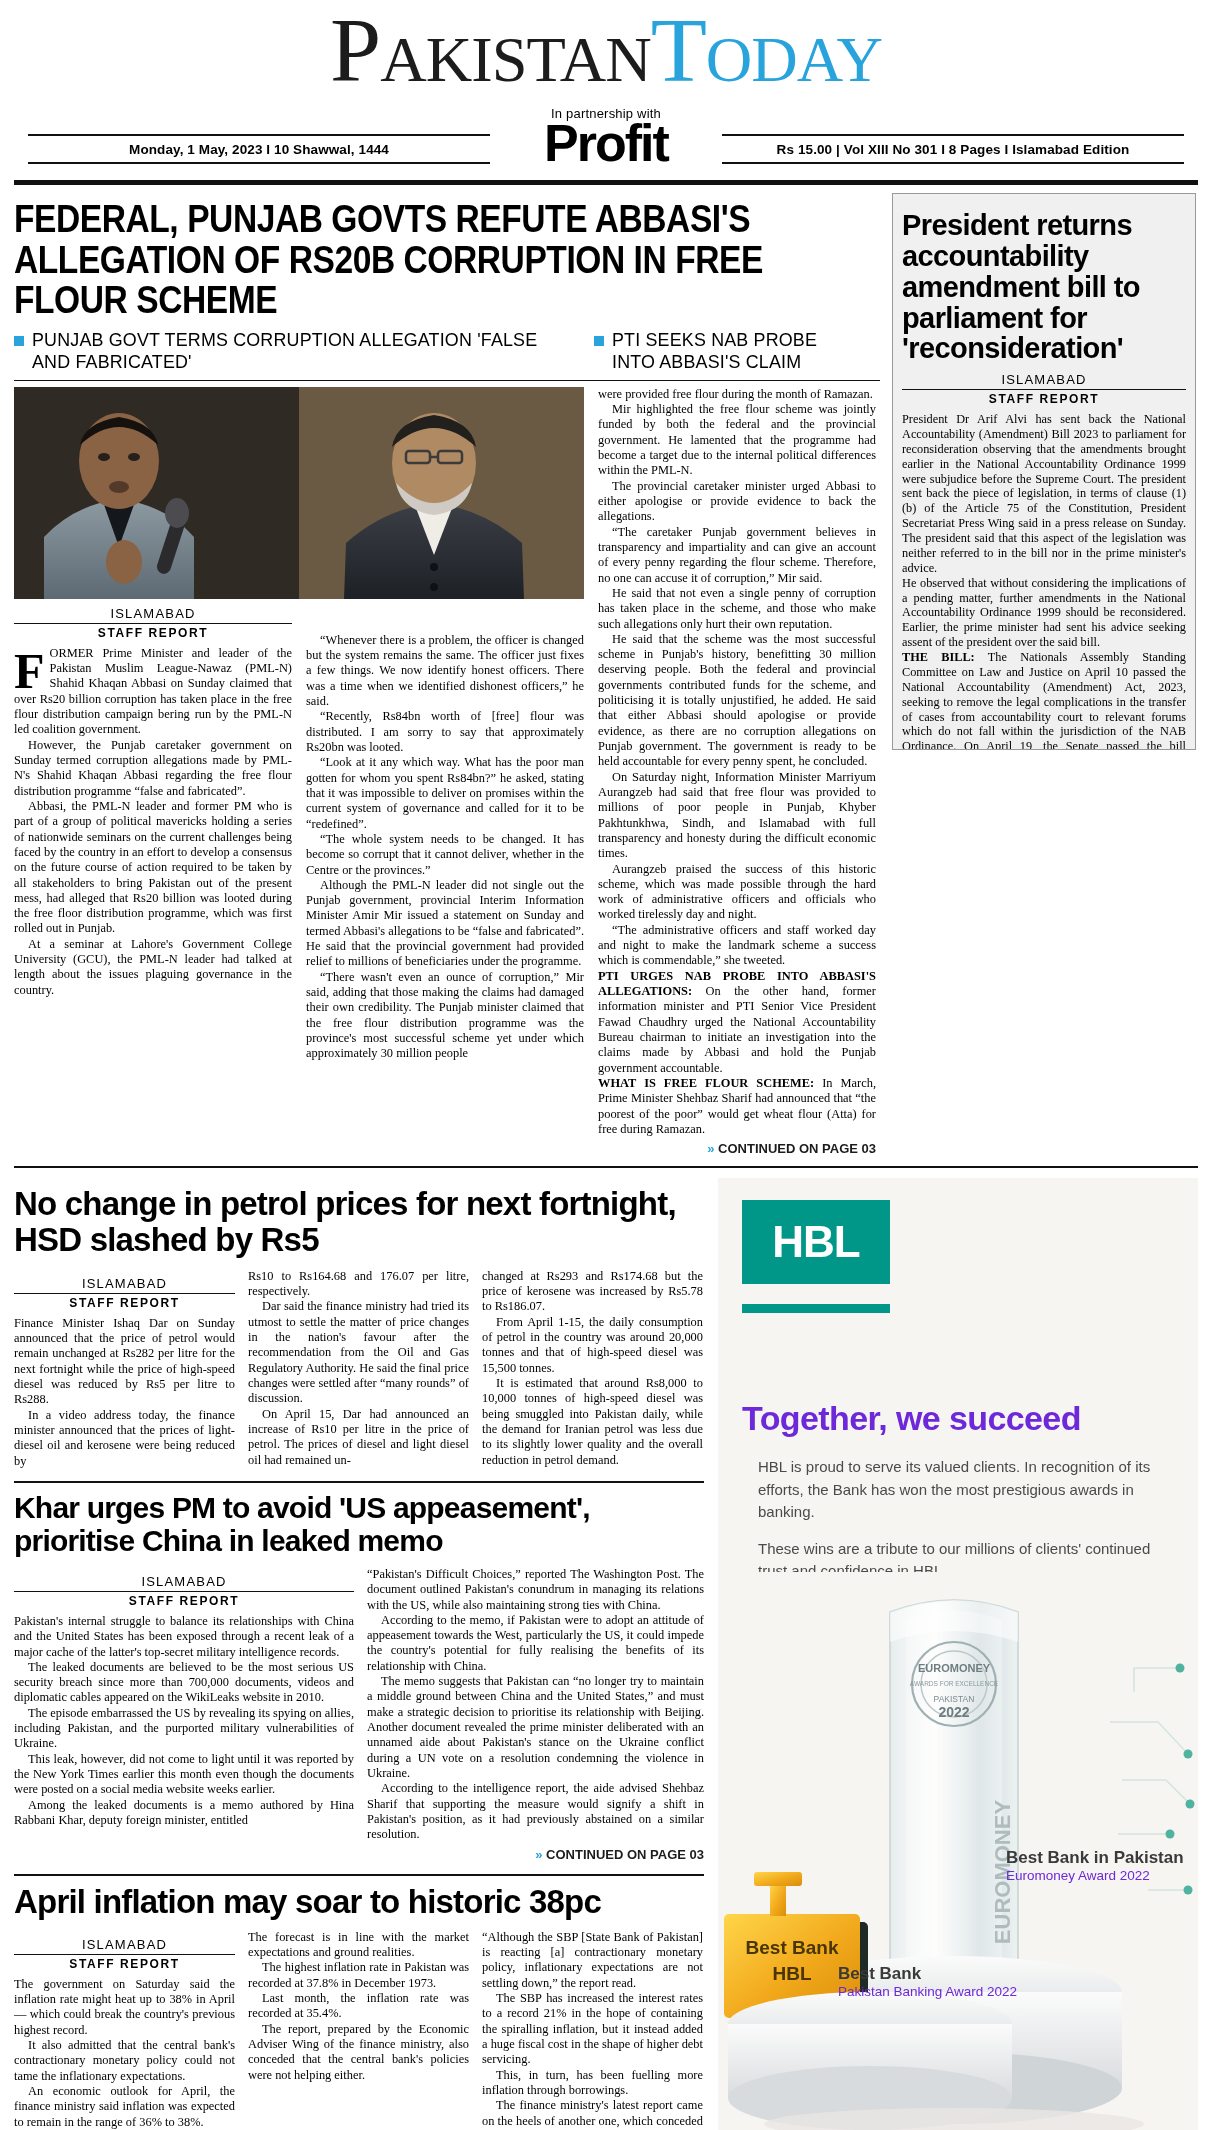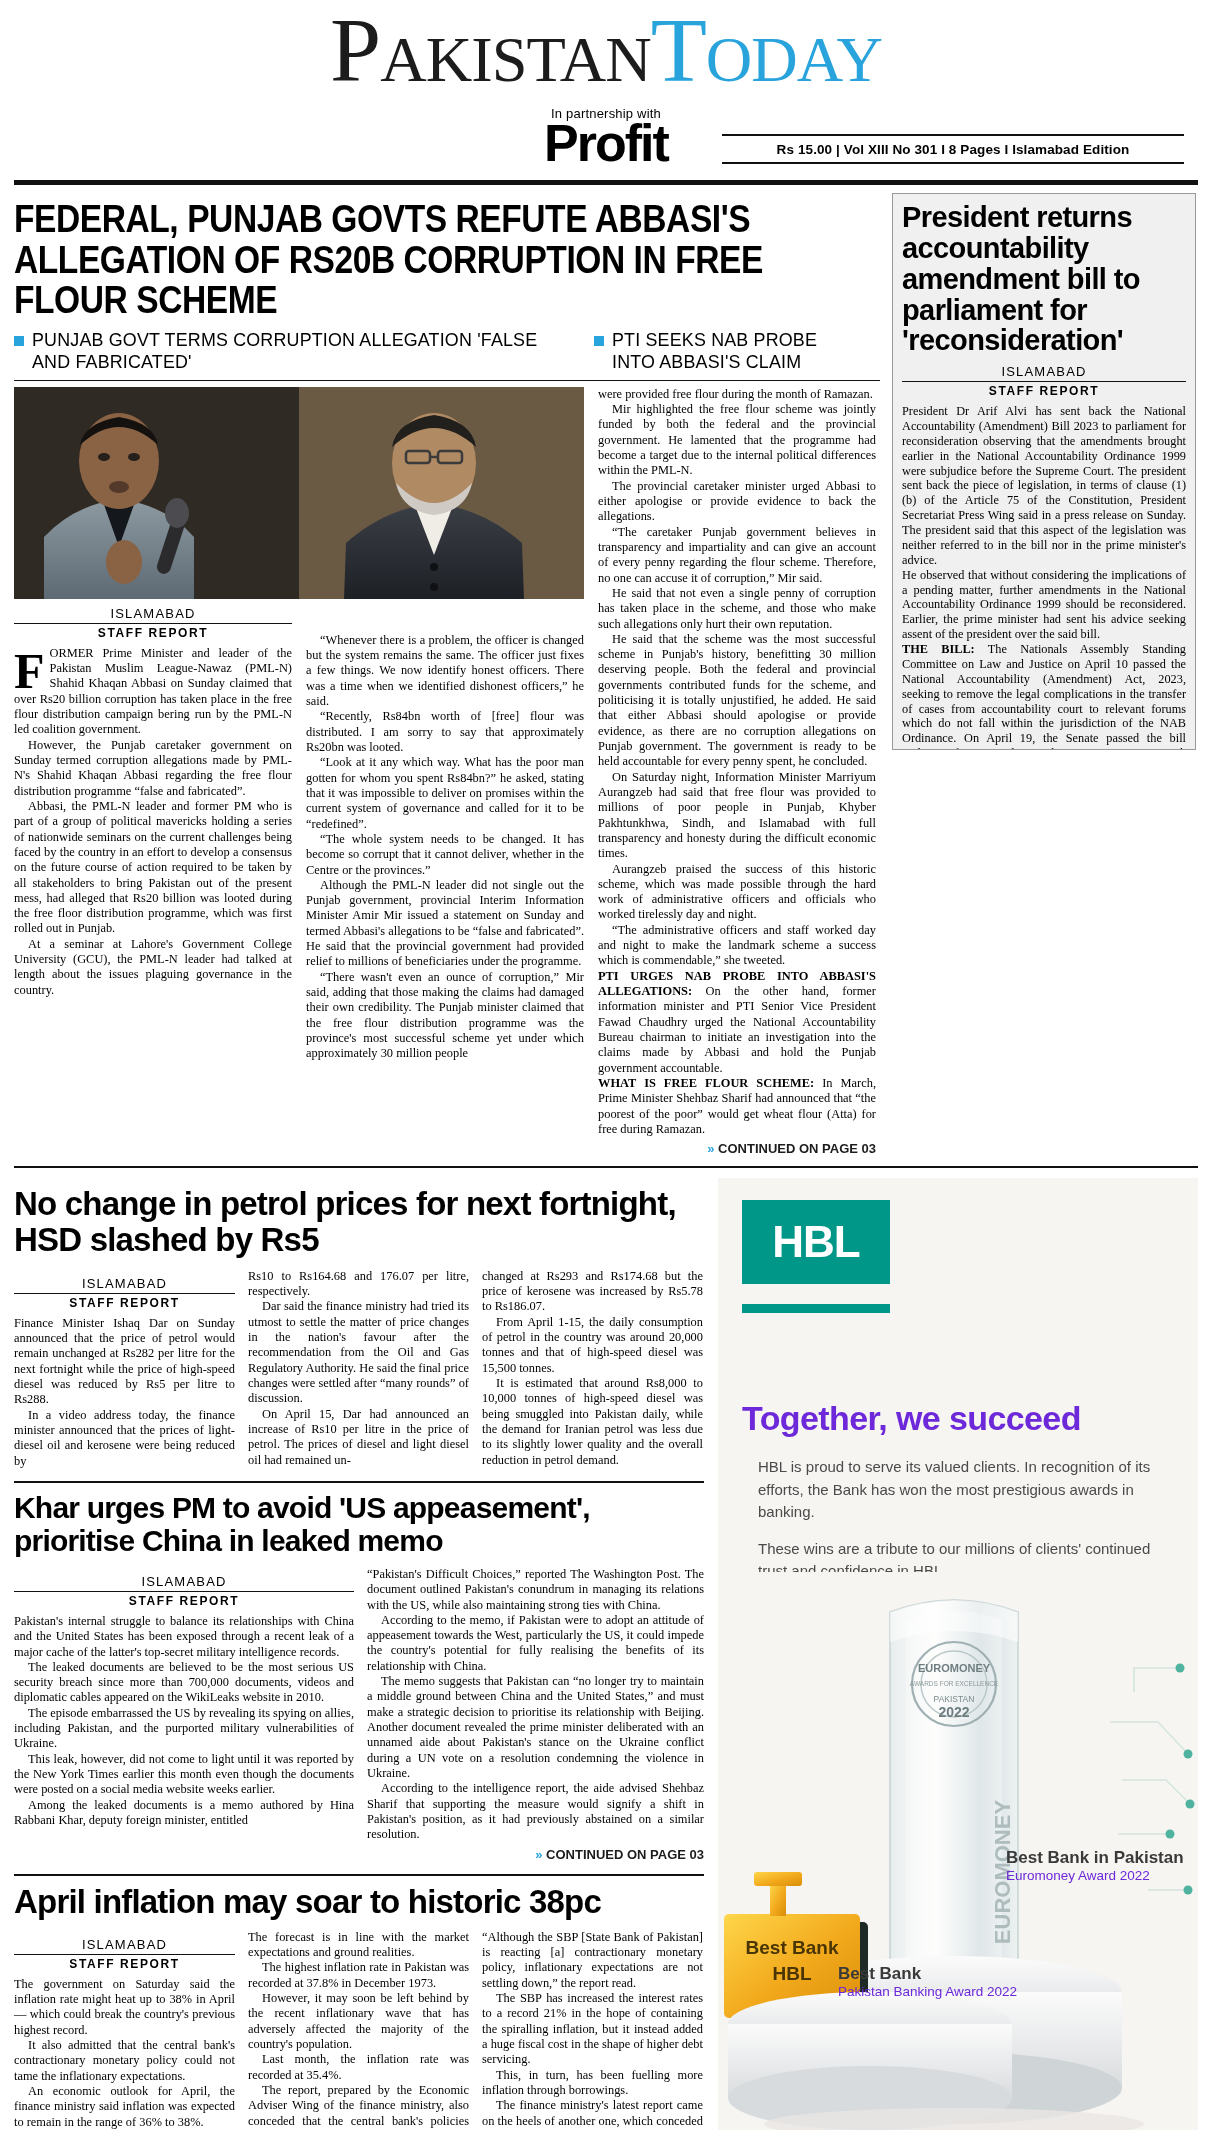--- a/index.html
+++ b/index.html
@@ -106,21 +106,21 @@
   b.runin { font-weight:bold; }
 
   .contlink {
     font-family:"Liberation Sans", sans-serif; font-weight:bold;
     font-size:13px; color:#1c1c1c; text-align:right; margin-top:4px;
   }
   .contlink .chev { color:#29A3DC; font-weight:bold; }
 
   
   .side-box {
-    border:1px solid #999; background:#f0f0f0; padding:8px 9px 10px 9px; height:557px; overflow:hidden;
+    border:1px solid #999; background:#f0f0f0; padding:16px 9px 10px 9px; height:557px; overflow:hidden;
   }
   .side-head {
     font-family:"Liberation Sans", sans-serif; font-weight:bold;
     font-size:29px; line-height:1.06; letter-spacing:-0.6px; margin-bottom:8px;
   }
   .side-box .body-text { font-size:12.3px; line-height:1.21; }
 
   
   .mid-wrap { display:flex; gap:14px; margin-top:10px; }
   .mid-left { width:690px; }
@@ -170,20 +170,21 @@
 
   <div class="masthead">
     <div class="masthead-title">
       <span class="mh-pak"><span class="small-caps-big">P</span><span class="small-caps-sm">AKISTAN</span></span><span class="mh-today"><span class="small-caps-big">T</span><span class="small-caps-sm">ODAY</span></span>
     </div>
     <div class="partner-line">In partnership with</div>
     <div class="profit-word">Profit</div>
   </div>
 
   <div class="datebar">
+    <div class="side left">Monday, 1 May, 2023 I 10 Shawwal, 1444</div>
     <div class="side right">Rs 15.00  |  Vol XIII No 301 I 8 Pages I Islamabad Edition</div>
   </div>
 
   <div class="rule-thick"></div>
 
   <div class="top-wrap">
 
     <div class="top-left">
       <div class="main-head">FEDERAL, PUNJAB GOVTS REFUTE ABBASI'S ALLEGATION OF RS20B CORRUPTION IN FREE FLOUR SCHEME</div>
 
@@ -388,21 +389,20 @@
             <div class="body-text">
               <p class="noind">The government on Saturday said the inflation rate might heat up to 38% in April — which could break the country's previous highest record.</p>
               <p>It also admitted that the central bank's contractionary monetary policy could not tame the inflationary expectations.</p>
               <p>An economic outlook for April, the finance ministry said inflation was expected to remain in the range of 36% to 38%.</p>
             </div>
           </div>
           <div class="c">
             <div class="body-text">
               <p class="noind">The forecast is in line with the market expectations and ground realities.</p>
               <p>The highest inflation rate in Pakistan was recorded at 37.8% in December 1973.</p>
-              <p>However, it may soon be left behind by the recent inflationary wave that has adversely affected the majority of the country's population.</p>
               <p>Last month, the inflation rate was recorded at 35.4%.</p>
               <p>The report, prepared by the Economic Adviser Wing of the finance ministry, also conceded that the central bank's policies were not helping either.</p>
             </div>
           </div>
           <div class="c">
             <div class="body-text">
               <p class="noind">“Although the SBP [State Bank of Pakistan] is reacting [a] contractionary monetary policy, inflationary expectations are not settling down,” the report read.</p>
               <p>The SBP has increased the interest rates to a record 21% in the hope of containing the spiralling inflation, but it instead added a huge fiscal cost in the shape of higher debt servicing.</p>
               <p>This, in turn, has been fuelling more inflation through borrowings.</p>
               <p>The finance ministry's latest report came on the heels of another one, which conceded that it would take time before the inflation rate slows down to affordable levels.</p>

